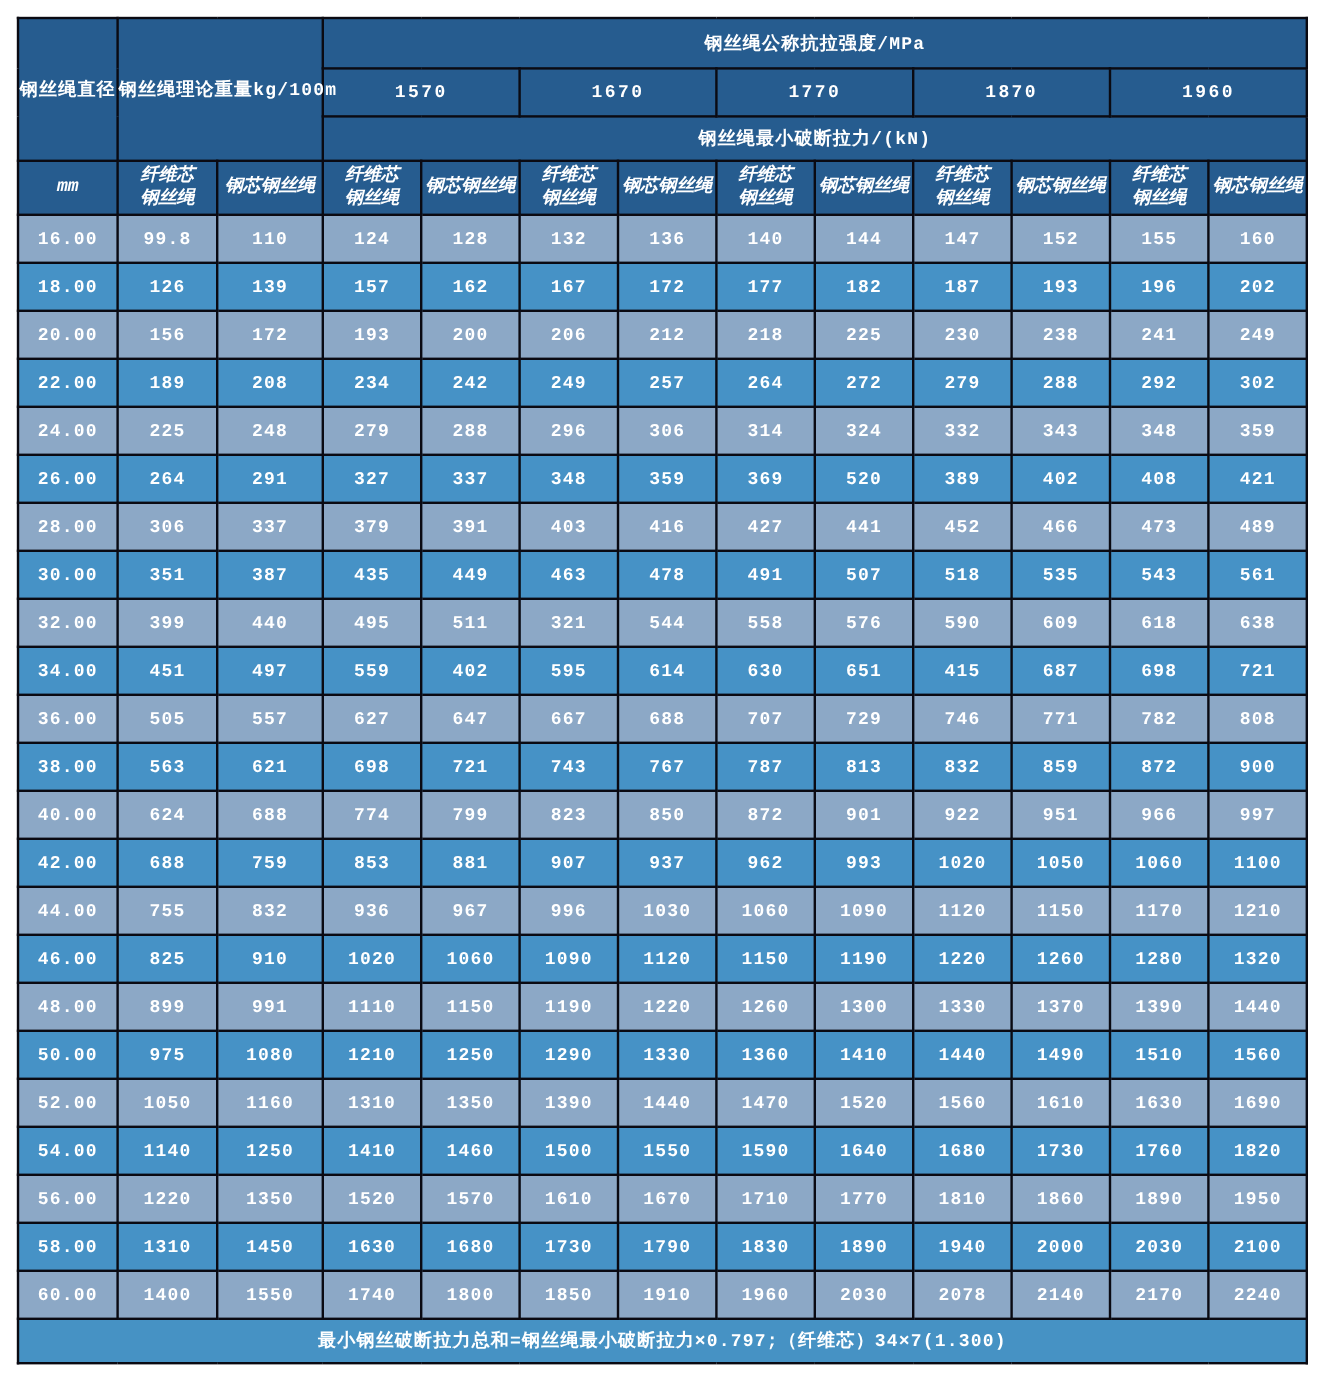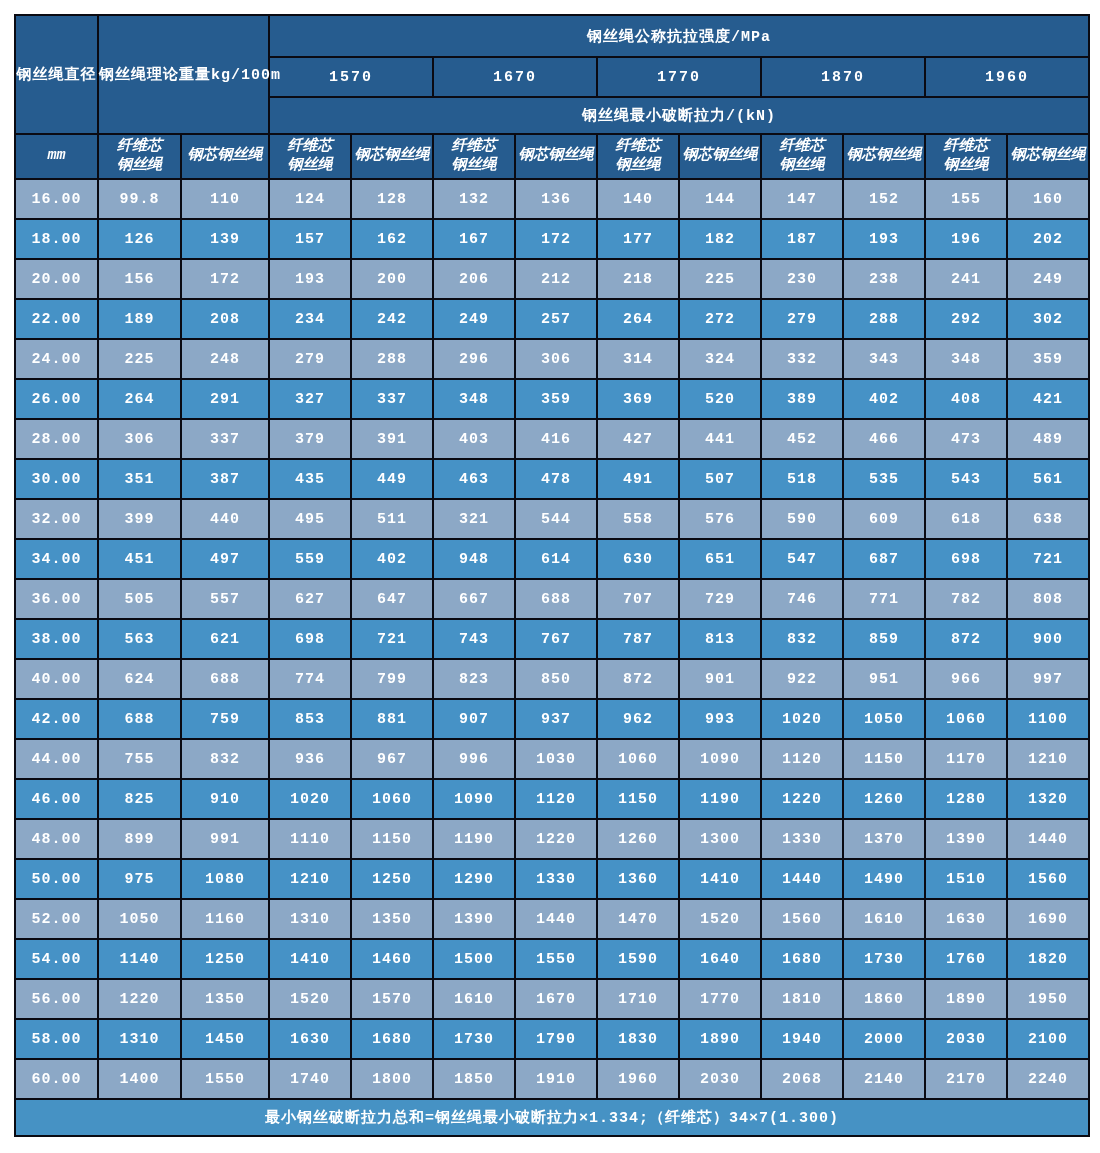--- a/index.html
+++ b/index.html
@@ -241,25 +241,25 @@
           <td>609</td>
           <td>618</td>
           <td>638</td>
         </tr>
         <tr class="dark">
           <td>34.00</td>
           <td>451</td>
           <td>497</td>
           <td>559</td>
           <td>402</td>
-          <td>948</td>
+          <td>595</td>
           <td>614</td>
           <td>630</td>
           <td>651</td>
-          <td>547</td>
+          <td>415</td>
           <td>687</td>
           <td>698</td>
           <td>721</td>
         </tr>
         <tr class="light">
           <td>36.00</td>
           <td>505</td>
           <td>557</td>
           <td>627</td>
           <td>647</td>
@@ -440,25 +440,25 @@
         <tr class="light">
           <td>60.00</td>
           <td>1400</td>
           <td>1550</td>
           <td>1740</td>
           <td>1800</td>
           <td>1850</td>
           <td>1910</td>
           <td>1960</td>
           <td>2030</td>
-          <td>2068</td>
+          <td>2078</td>
           <td>2140</td>
           <td>2170</td>
           <td>2240</td>
         </tr>
       </tbody>
     <tfoot>
       <tr>
-        <td colspan="13">最小钢丝破断拉力总和=钢丝绳最小破断拉力×1.334;（纤维芯）34×7(1.300)</td>
+        <td colspan="13">最小钢丝破断拉力总和=钢丝绳最小破断拉力×0.797;（纤维芯）34×7(1.300)</td>
       </tr>
     </tfoot>
   </table>
 </div>
 
 </body></html>

